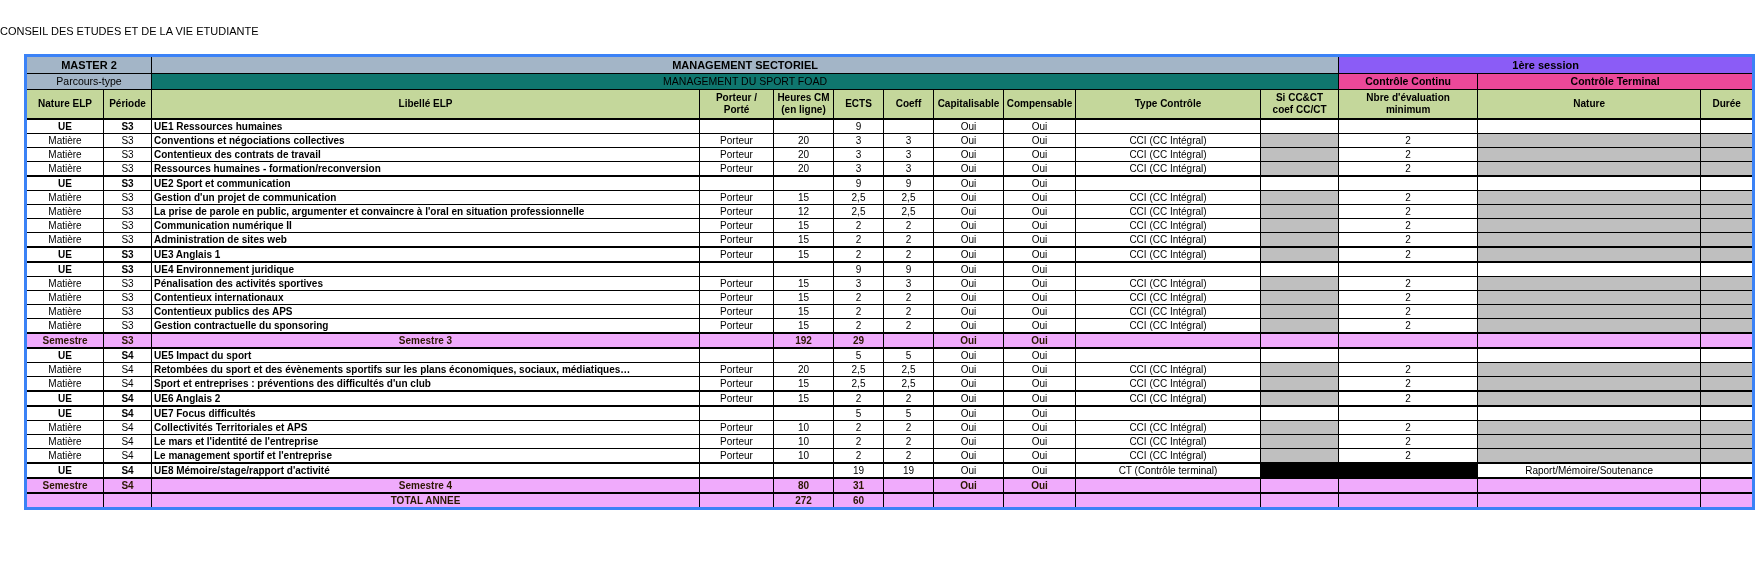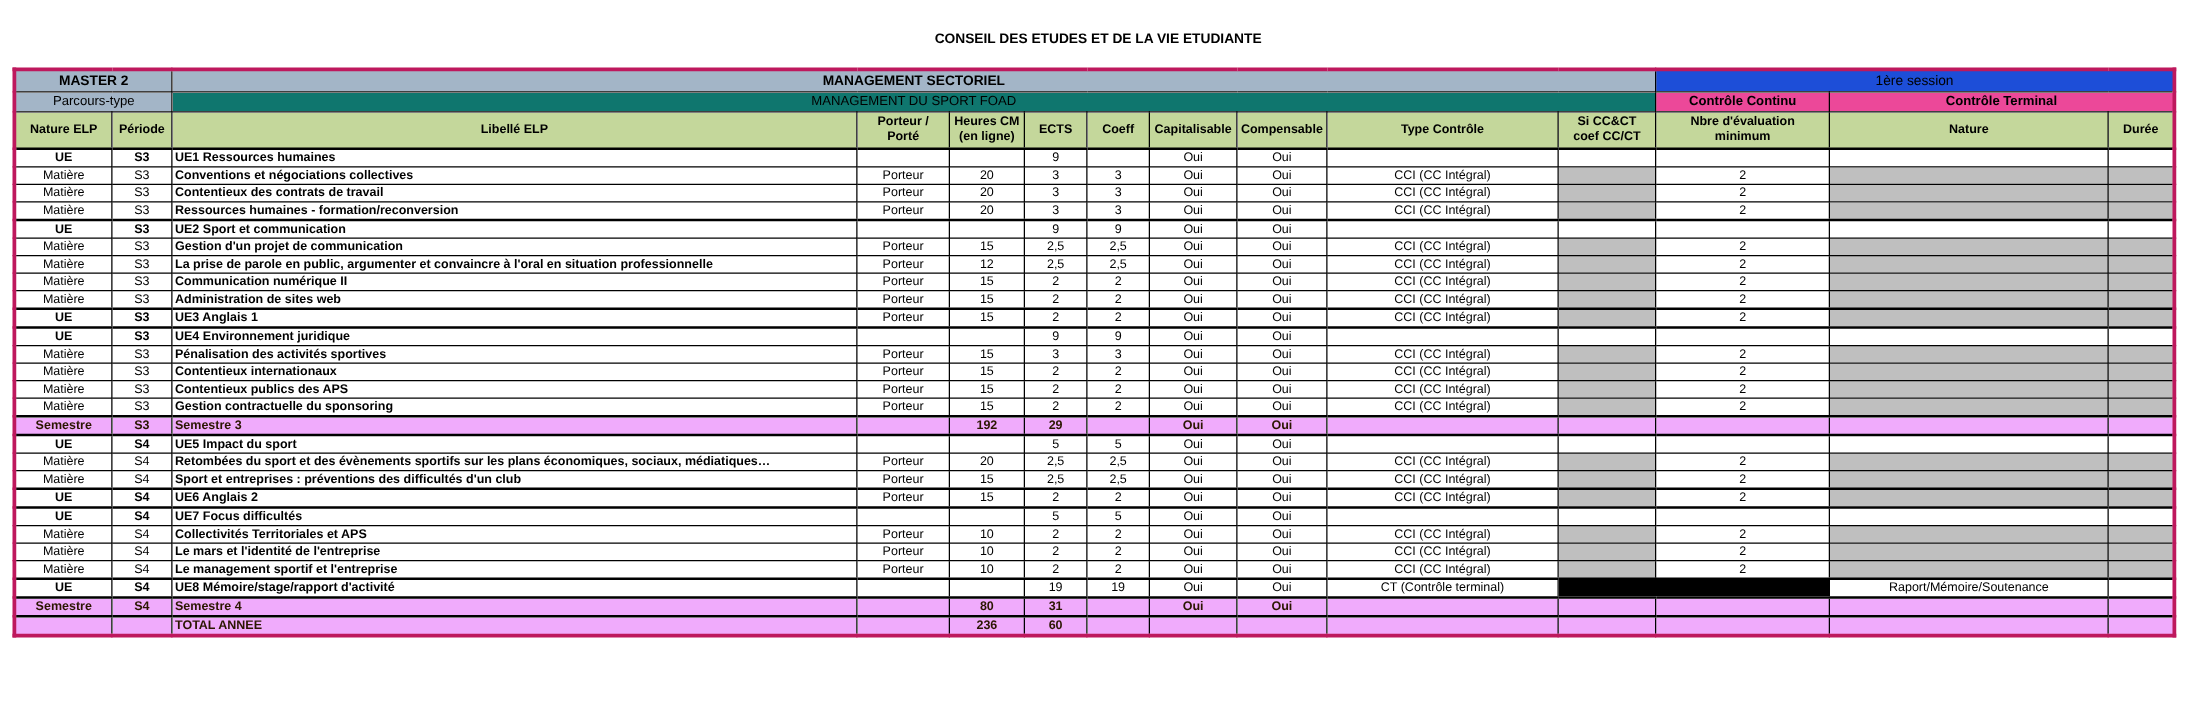--- a/index.html
+++ b/index.html
@@ -4,69 +4,68 @@
 <style>
   html,body{margin:0;padding:0;background:#ffffff;}
   body{
     width:1757px;height:579px;
     font-family:"Liberation Sans",sans-serif;
     color:#000;
     position:relative;
   }
   .titles{
     padding-top:24px;
-    text-align:center;
+    text-align:left;
     font-size:11px;
     line-height:1.45;
-    font-weight:bold;
   }
   table{
     border-collapse:collapse;
     table-layout:fixed;
-    margin:14px 0 0 10px;
+    margin:14px 0 0 24px;
     width:1728px;
-    border:3px solid #be185d;
+    border:3px solid #3b82f6;
   }
   td,th{
     border:1px solid #000;
     font-size:10px;
     font-weight:normal;
     padding:0 2px;
     height:13px;
     line-height:1.1;
     overflow:hidden;
     white-space:nowrap;
     text-align:center;
     vertical-align:middle;
   }
   
   tr.bannerA td{height:16px;font-size:11px;}
   tr.bannerB td{height:15px;font-size:10.5px;}
   .bandblue{background:#A3B5C7;font-weight:bold;}
   .bandblue.normal{font-weight:normal;}
   .bandlight{background:#0f766e;}
-  .session{background:#1d4ed8;font-weight:normal;}
+  .session{background:#8b5cf6;font-weight:bold;}
   .green{background:#ec4899;font-weight:bold;}
   
   tr.cols th{
     background:#C4D79B;
     font-weight:bold;
     height:28px;
     white-space:pre-line;
     line-height:1.15;
   }
   
   td.libelle{text-align:left;font-weight:bold;}
   tr.ue td.c0, tr.ue td.c1, tr.ue td.libelle{font-weight:bold;}
   tr.sem td, tr.total td{
     background:#f0abfc;
     font-weight:bold;
     color:#2b1600;
   }
-  tr.sem td.libelle, tr.total td.libelle{text-align:left;}
+  tr.sem td.libelle, tr.total td.libelle{text-align:center;}
   td.gray{background:#BFBFBF;}
   td.black{background:#000000;}
   tr.ue td, tr.sem td, tr.total td{border-top-width:2px;}
   tr.cols th{border-bottom-width:2px;}
 </style>
 </head>
 <body>
 
 <div class="titles">
   <div>CONSEIL DES ETUDES ET DE LA VIE ETUDIANTE</div>
@@ -536,21 +535,21 @@
         <td class="c10"></td>
         <td class="c11"></td>
         <td class="c12"></td>
         <td class="c13"></td>
       </tr>
       <tr class="total">
         <td class="c0"></td>
         <td class="c1"></td>
         <td class="c2 libelle">TOTAL ANNEE</td>
         <td class="c3"></td>
-        <td class="c4">236</td>
+        <td class="c4">272</td>
         <td class="c5">60</td>
         <td class="c6"></td>
         <td class="c7"></td>
         <td class="c8"></td>
         <td class="c9"></td>
         <td class="c10"></td>
         <td class="c11"></td>
         <td class="c12"></td>
         <td class="c13"></td>
       </tr>

